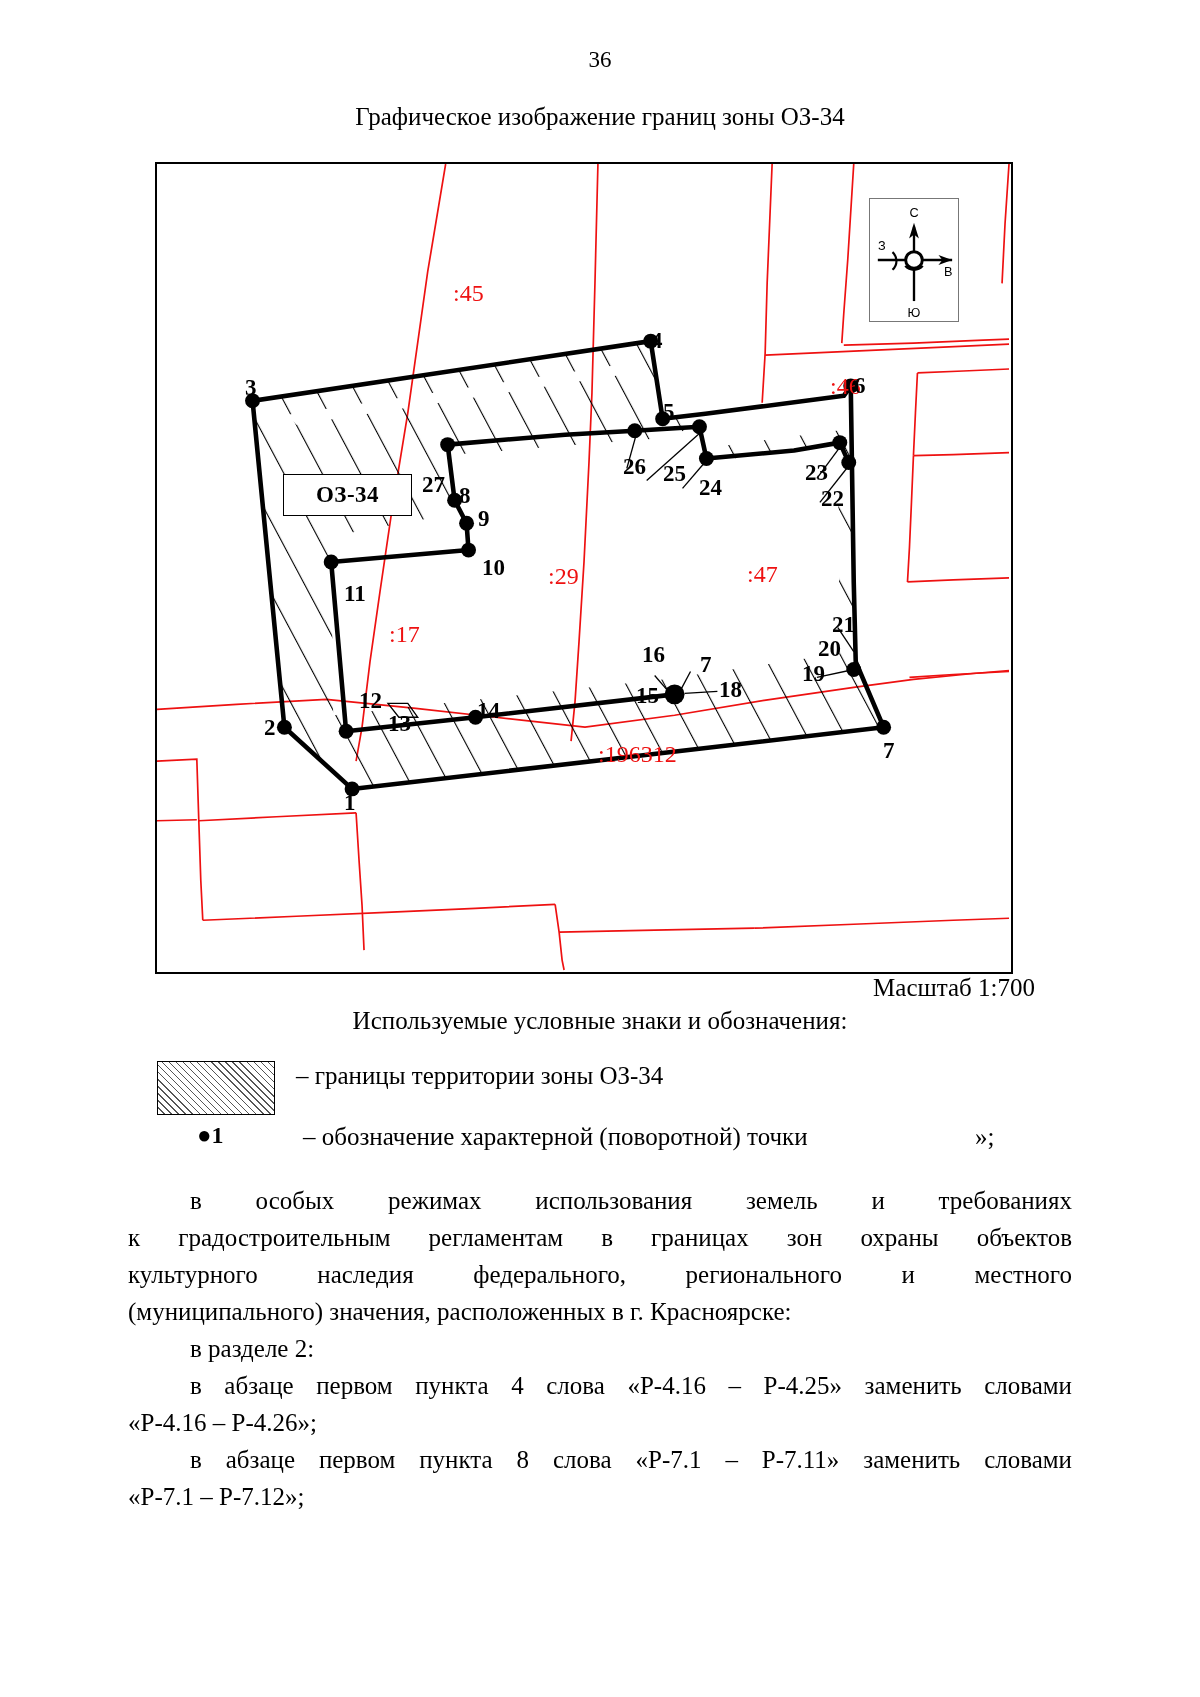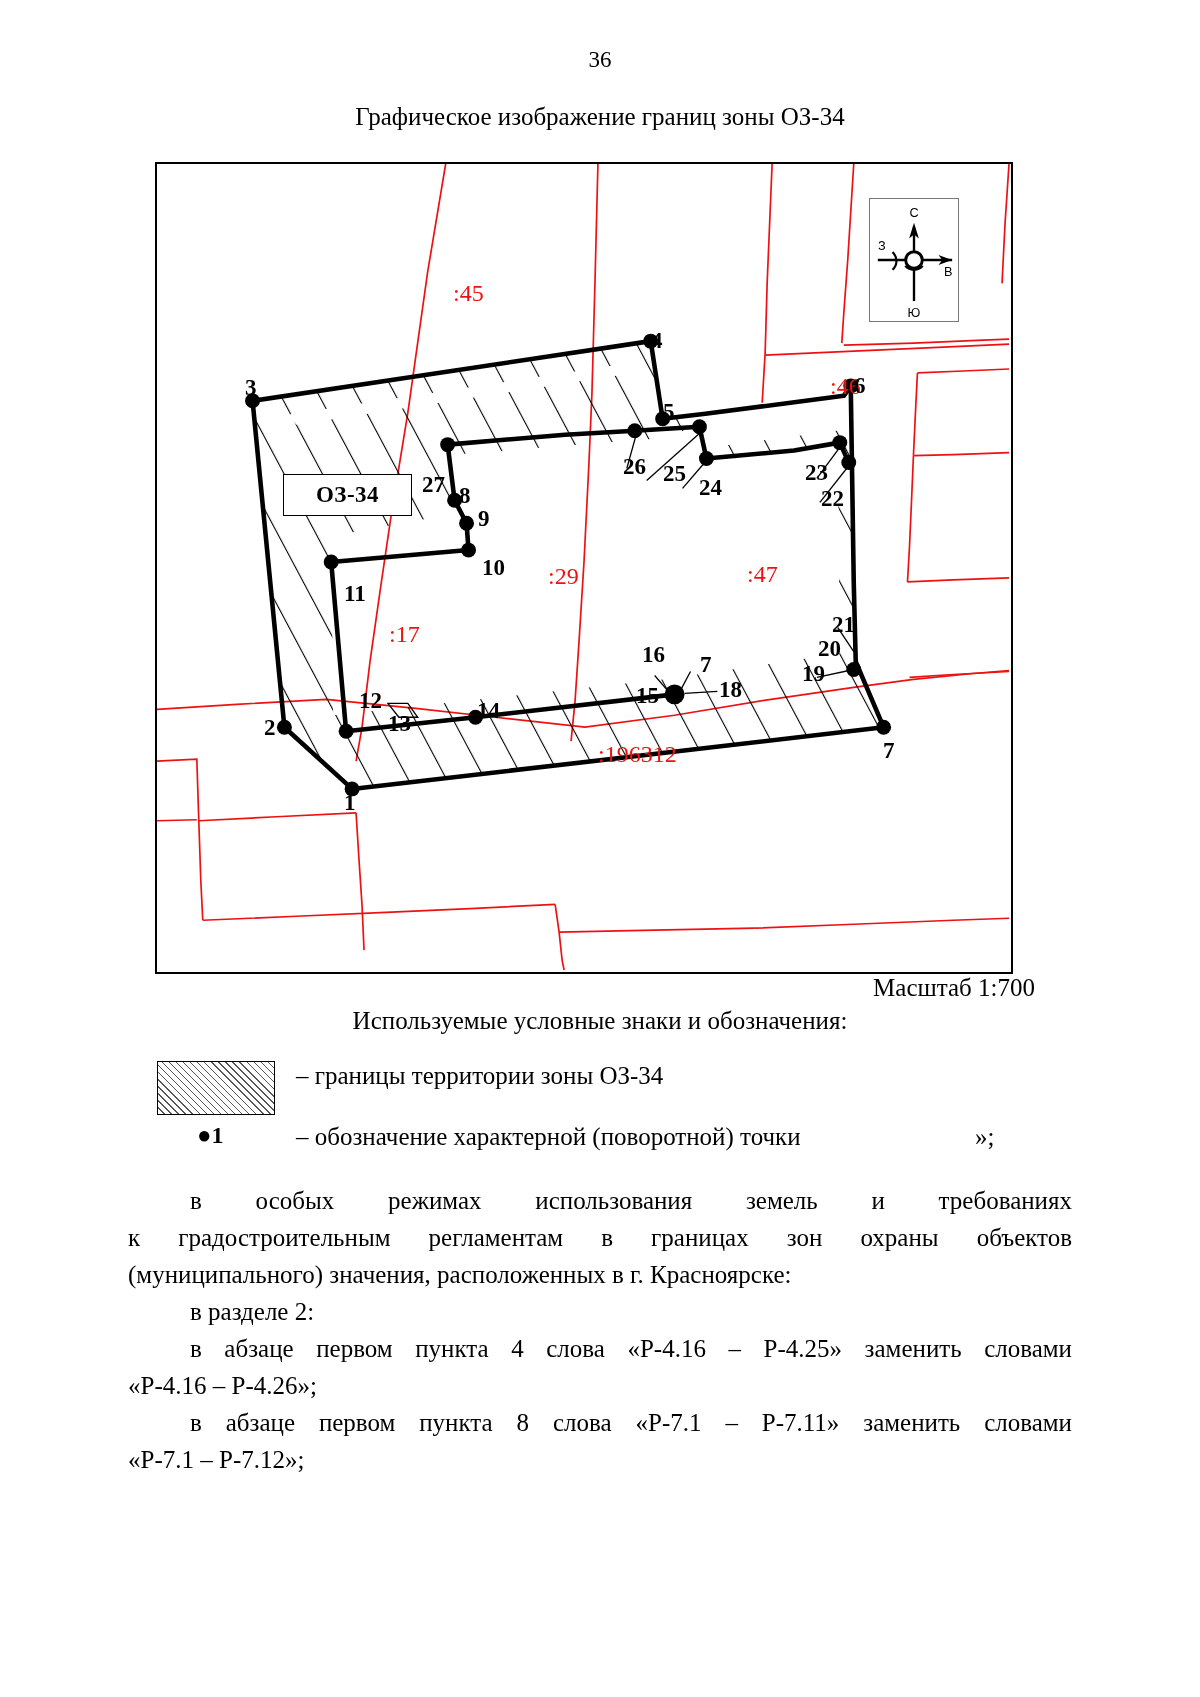--- a/index.html
+++ b/index.html
@@ -158,21 +158,21 @@
     position: absolute;
     left: 197px;
     top: 1123px;
     font-size: 24px;
     font-weight: bold;
     line-height: 1;
     white-space: nowrap;
   }
   .legend-row2-text {
     position: absolute;
-    left: 296px;
+    left: 303px;
     top: 1124px;
     font-size: 25px;
     line-height: 1;
     white-space: nowrap;
   }
   .legend-row2-tail {
     position: absolute;
     left: 975px;
     top: 1124px;
     font-size: 25px;
@@ -432,20 +432,21 @@
   <div class="legend-swatch"></div>
   <div class="legend-row1-text">– границы территории зоны ОЗ-34</div>
 
   <div class="legend-point-sym">●<span>1</span></div>
   <div class="legend-row2-text">– обозначение характерной (поворотной) точки</div>
   <div class="legend-row2-tail">»;</div>
 
   <div class="body-text">
     <p class="just ind">в особых режимах использования земель и требованиях</p>
     <p class="just">к градостроительным регламентам в границах зон охраны объектов</p>
+    <p class="just">культурного наследия федерального, регионального и местного</p>
     <p class="last">(муниципального) значения, расположенных в г. Красноярске:</p>
     <p class="last" style="text-indent:62px">в разделе 2:</p>
     <p class="just ind">в абзаце первом пункта 4 слова «Р-4.16 – Р-4.25» заменить словами</p>
     <p class="last">«Р-4.16 – Р-4.26»;</p>
     <p class="just ind">в абзаце первом пункта 8 слова «Р-7.1 – Р-7.11» заменить словами</p>
     <p class="last">«Р-7.1 – Р-7.12»;</p>
   </div>
 
 </div>
 

